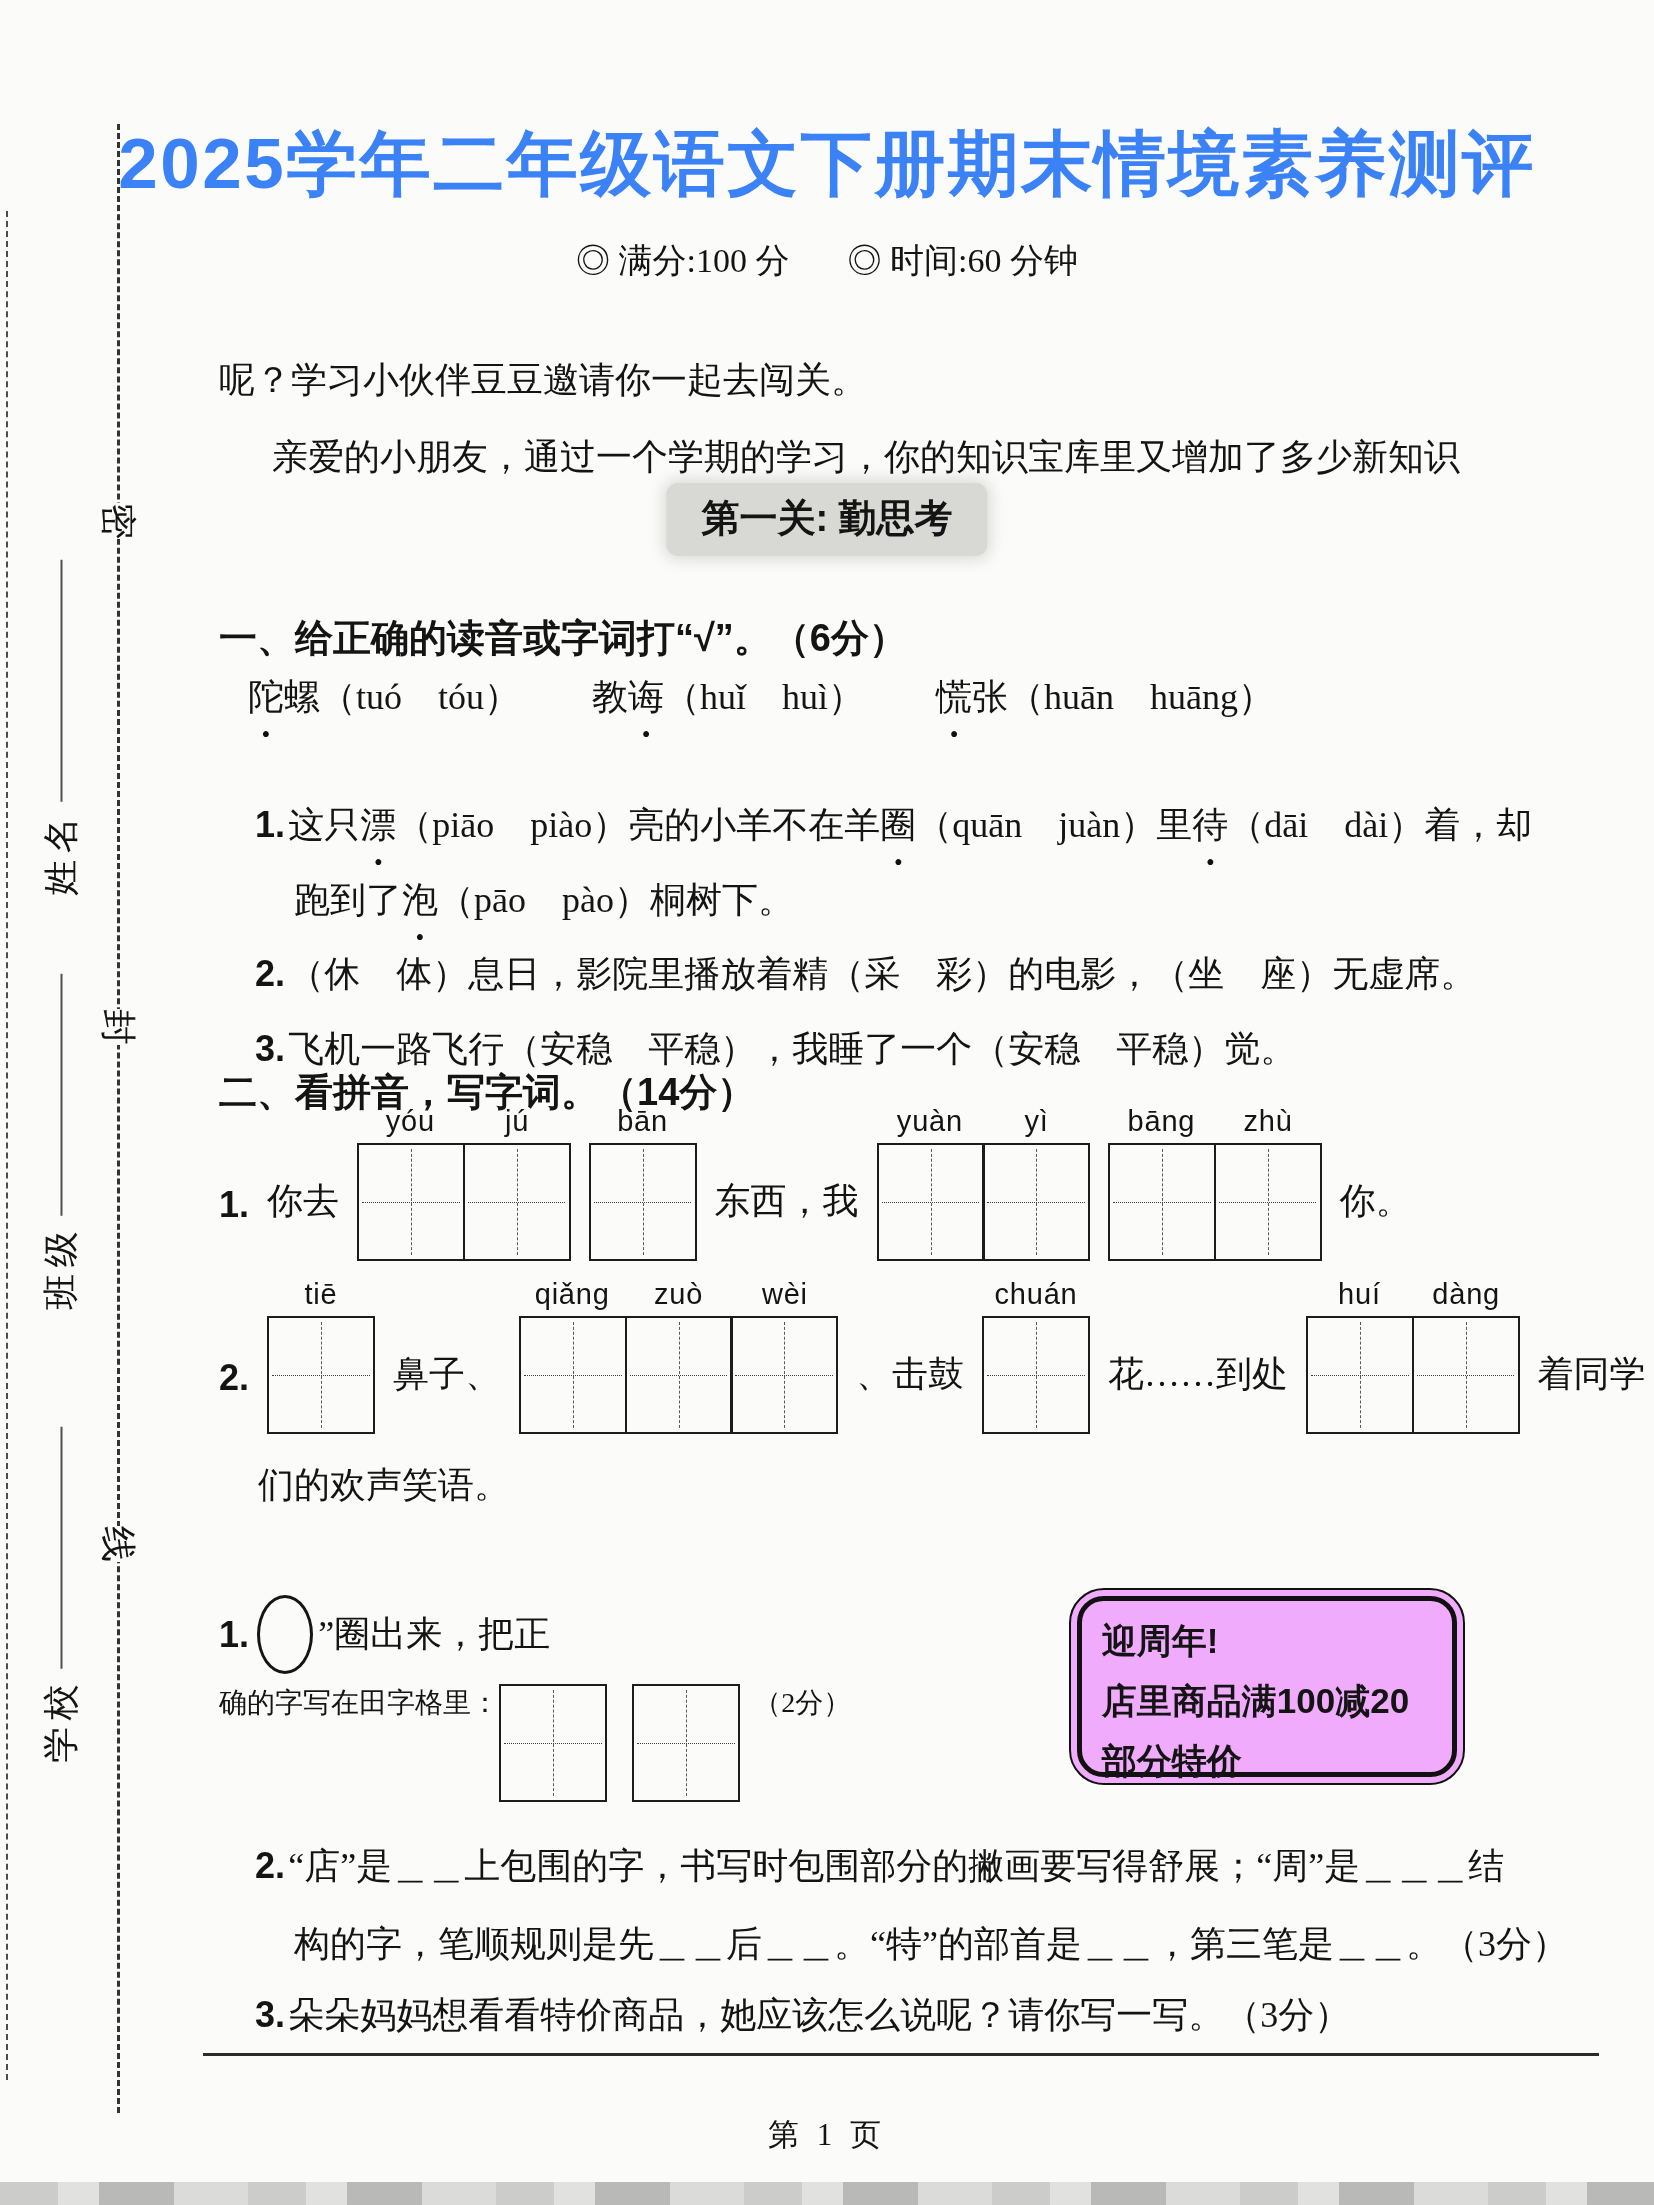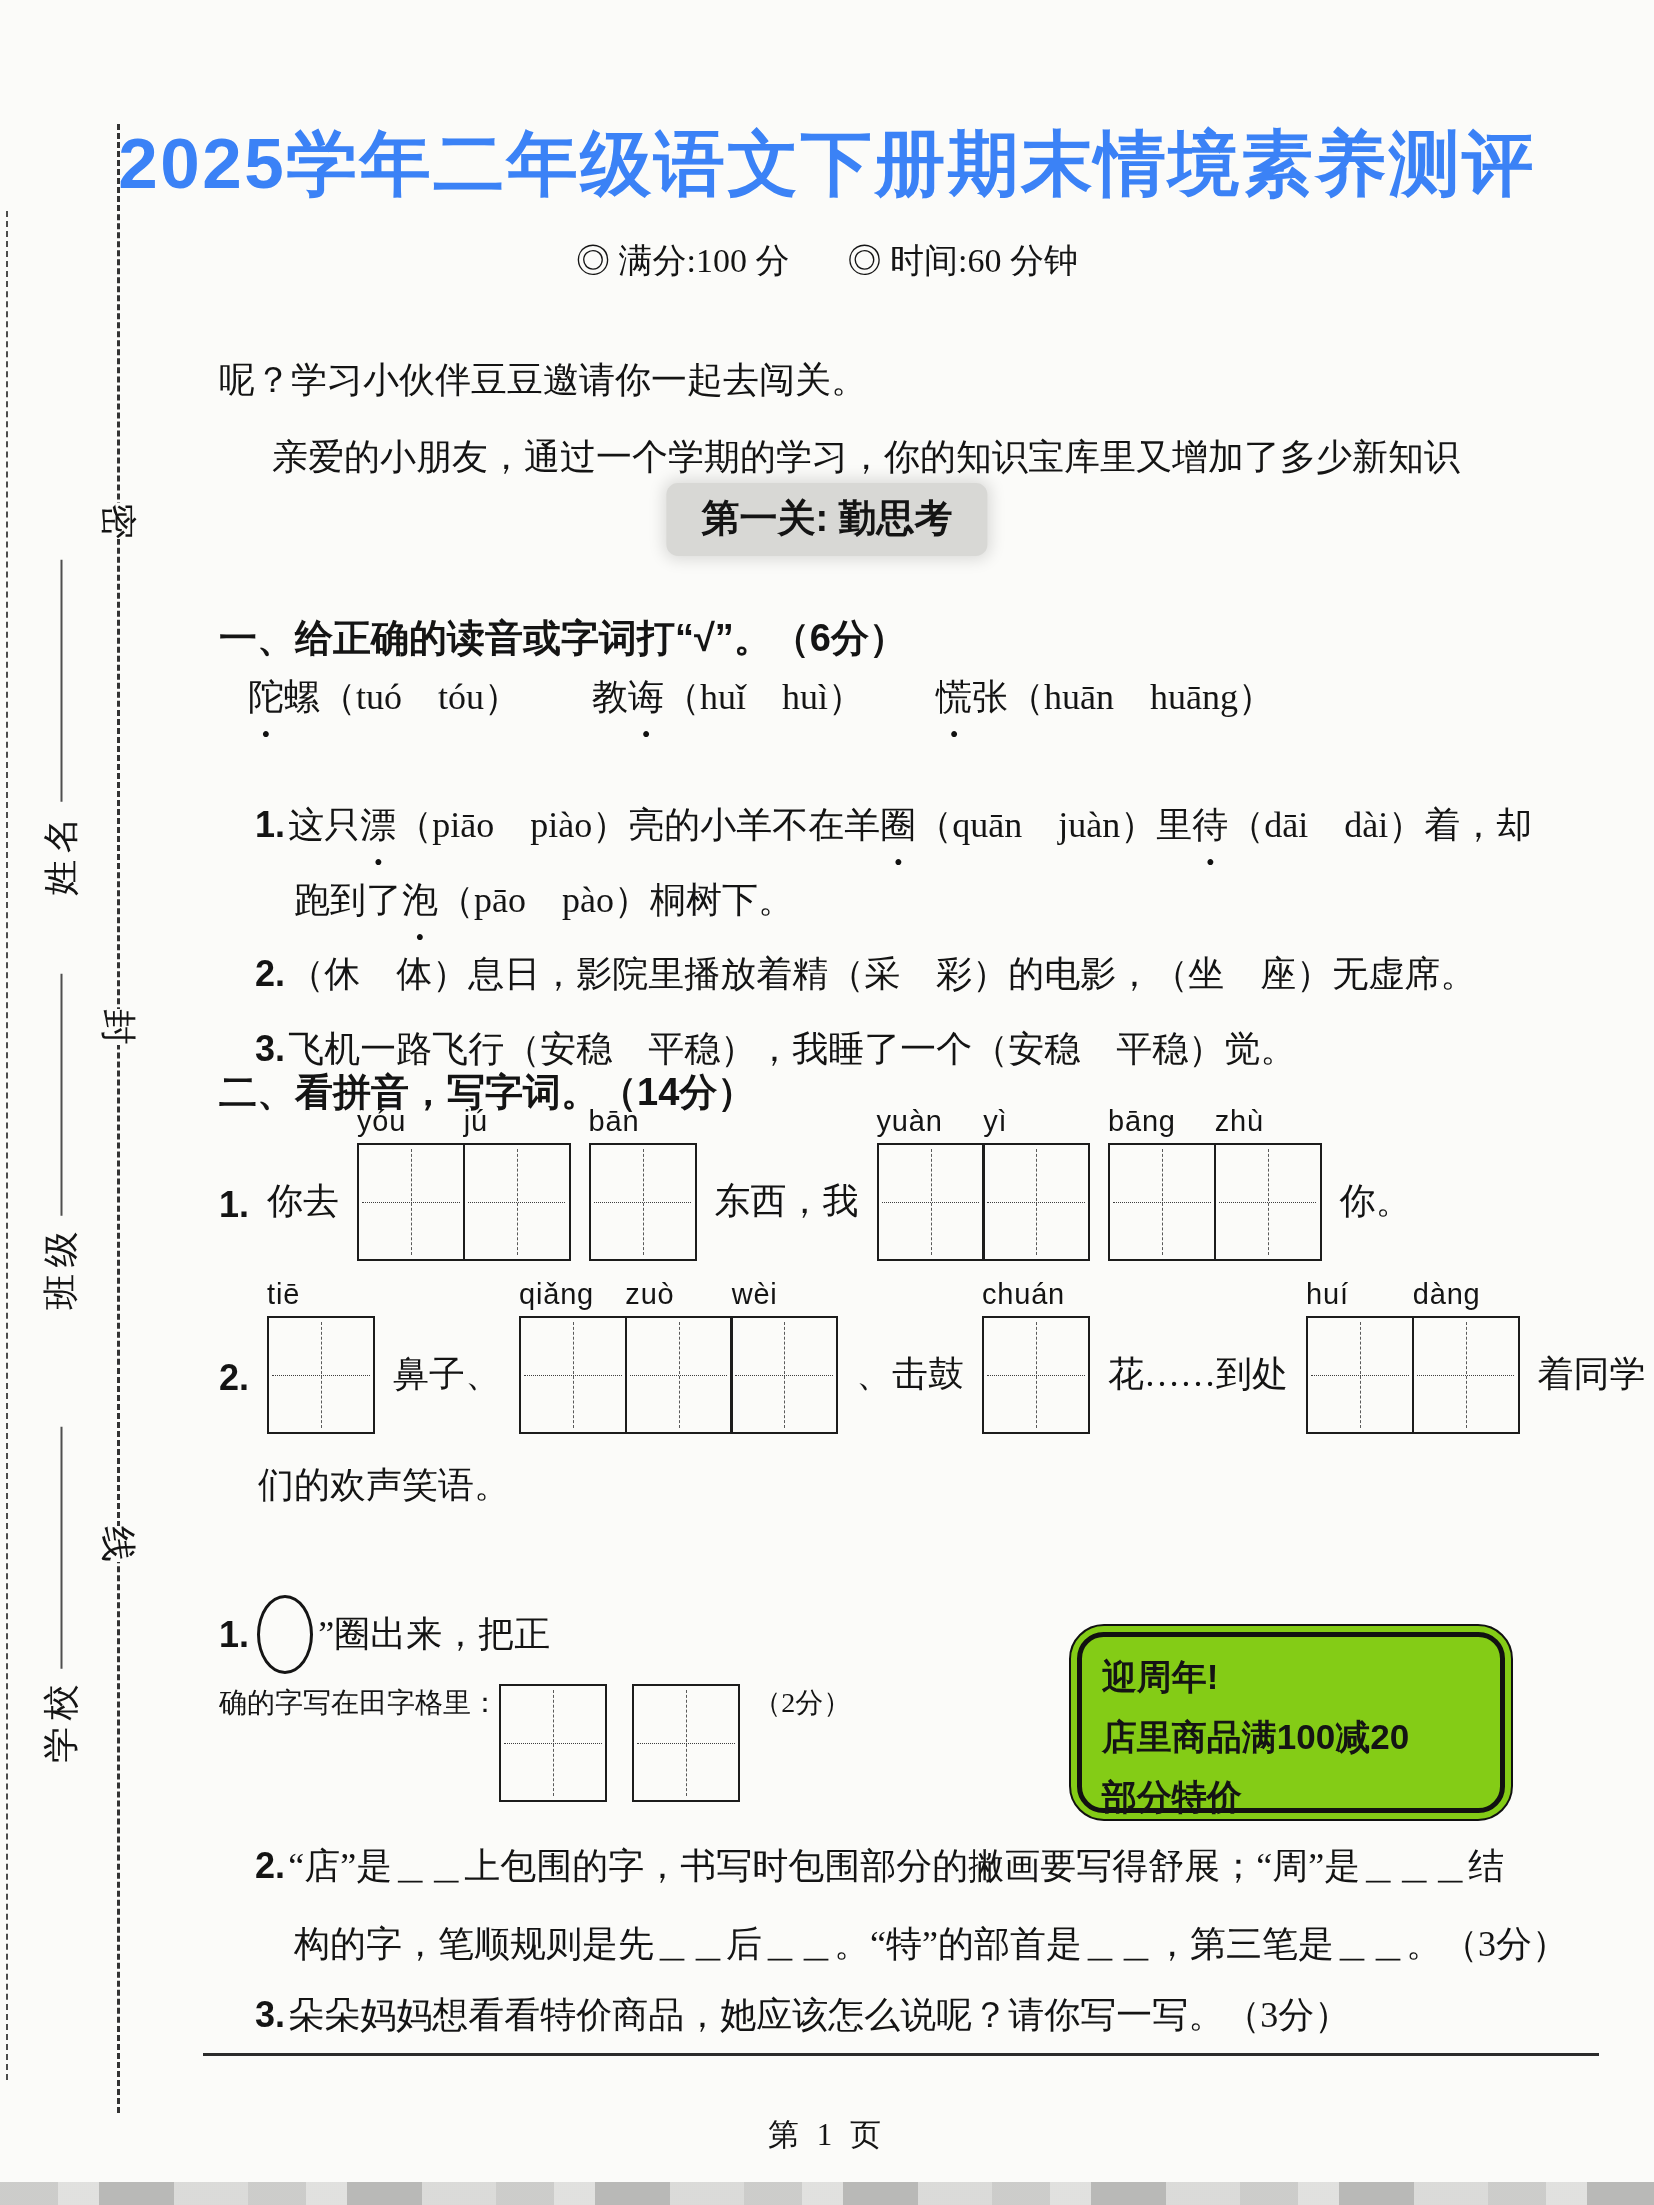--- a/index.html
+++ b/index.html
@@ -31,42 +31,42 @@
   .num{font-family:"Liberation Sans",sans-serif;font-weight:700;margin-right:3.3px;}
   .dotted{position:relative;display:inline-block;}
   .dotted::after{content:"•";position:absolute;left:50%;transform:translateX(-50%);
                  bottom:-25px;font-size:25px;line-height:1;color:#111;}
 
   
   .exam-row{display:flex;align-items:flex-start;column-gap:18px;}
   .grid-group{display:flex;flex-direction:column;}
   .pinyin-row{display:flex;height:31px;margin-bottom:5px;align-items:flex-end;
               font-family:"Liberation Sans",sans-serif;font-size:29px;}
-  .py{flex:1;letter-spacing:0.8px;}
+  .py{flex:1;text-align:center;letter-spacing:0.8px;}
   .cells{display:flex;}
   .tzg{position:relative;width:104px;height:114px;border:2.5px solid #1c1c1c;
        margin-left:-2.5px;background:transparent;flex:none;}
   .cells .tzg:first-child{margin-left:0;}
   .tzg::before{content:"";position:absolute;left:50%;top:4.1px;bottom:4.1px;
                border-left:1.7px dashed #5a5a5a;}
   .tzg::after{content:"";position:absolute;top:50%;left:3.3px;right:3.3px;
               border-top:1.7px dotted #3f3f3f;}
   .rt{align-self:flex-end;margin-bottom:35px;font-size:36px;white-space:pre;}
   .rt.b{font-family:"Liberation Sans",sans-serif;font-weight:700;}
 
   
   .q1-line1{display:flex;align-items:center;font-size:36px;white-space:pre;}
   .circle-mark{display:inline-block;width:50px;height:73px;border:3.3px solid #151515;
                border-radius:50%;margin:0 5px;flex:none;}
   .q1-line2{display:flex;align-items:flex-start;margin-top:10px;font-size:28px;white-space:pre;}
   .q1-line2 .tzg{margin-left:0;}
   .score-note{margin-left:13.2px;}
 
-  .poster{left:1069px;top:1588px;width:444px;height:197px;border:2.5px solid #111;
-          border-radius:35px;padding:5.8px;box-sizing:border-box;background:#84cc16;margin-top:36px;}
+  .poster{left:1069px;top:1588px;width:396px;height:197px;border:2.5px solid #111;
+          border-radius:35px;padding:5.8px;box-sizing:border-box;background:#f0abfc;}
   .poster-inner{height:100%;box-sizing:border-box;border:5px solid #111;
                 border-radius:26.5px;padding:10px 20px 0;
                 font-family:"Liberation Sans",sans-serif;font-weight:700;
                 font-size:35px;line-height:60px;white-space:nowrap;}
 
   .answer-line{left:203px;top:2010px;width:1396px;height:43px;
                border-bottom:3.3px solid #2b2b2b;}
 
   
   .footer{left:0;right:0;top:2114px;text-align:center;font-size:31px;letter-spacing:5px;}

